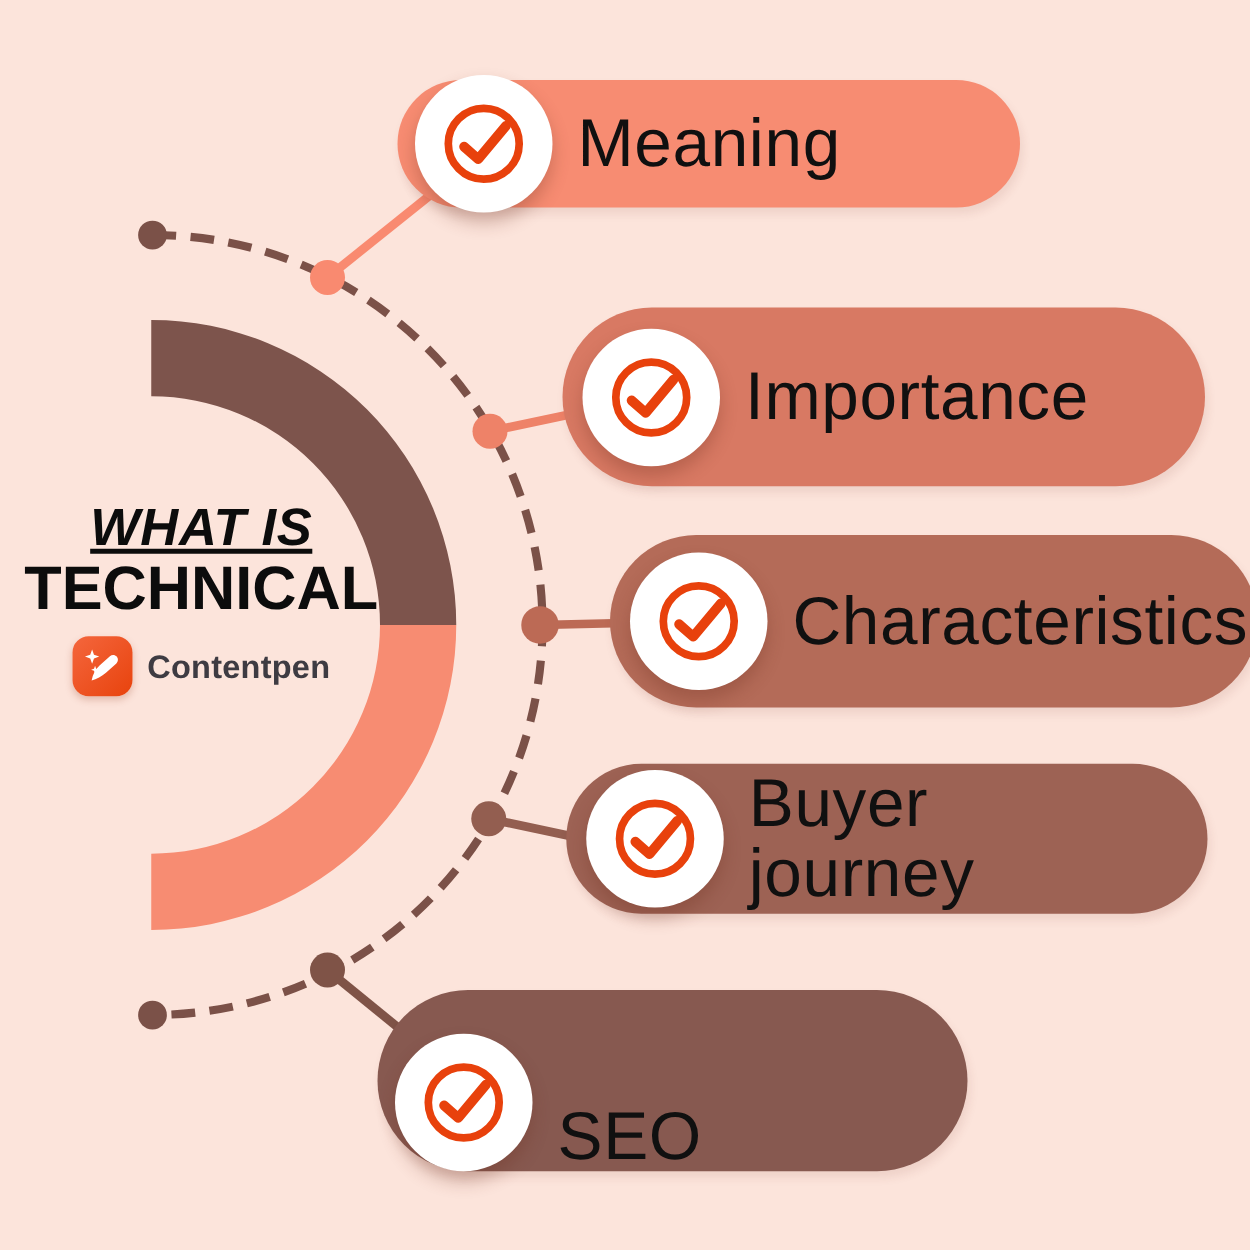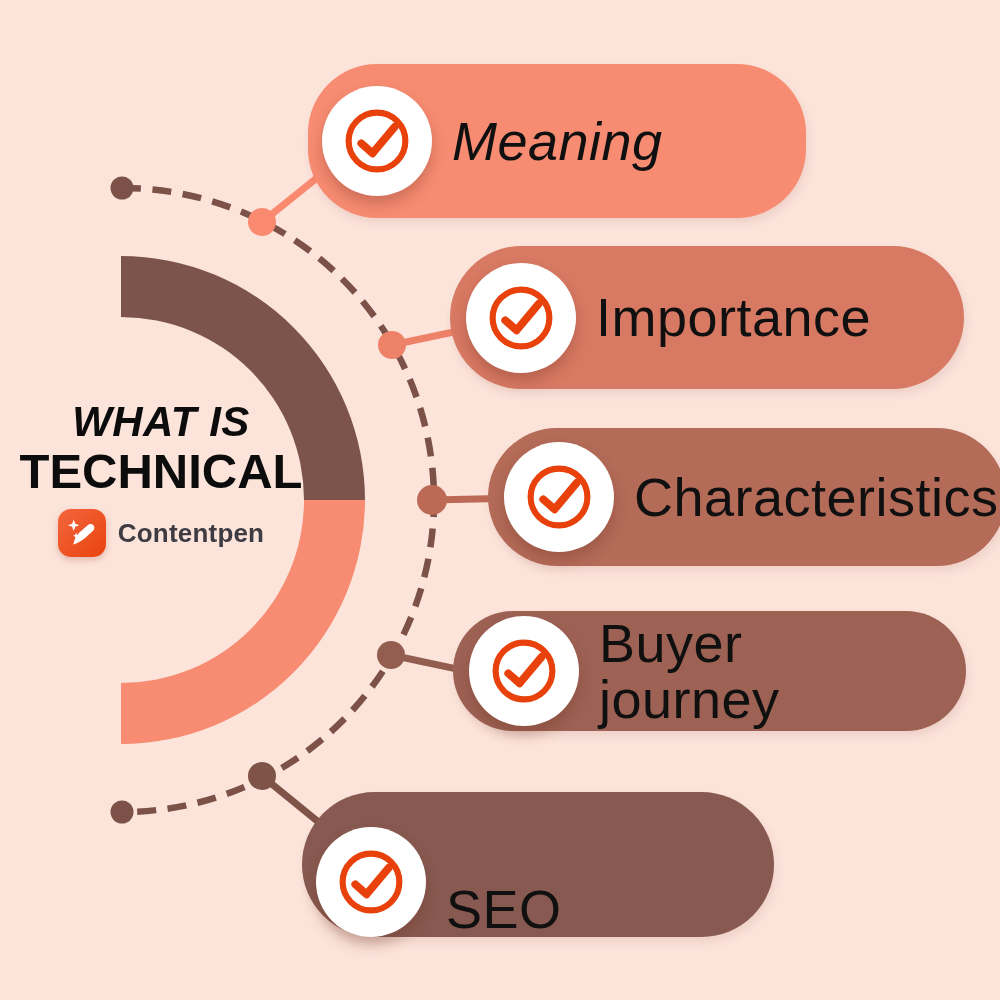--- a/index.html
+++ b/index.html
@@ -7,21 +7,21 @@
     position:relative; width:1000px; height:1000px; overflow:hidden;
     font-family:"Liberation Sans", sans-serif;
   }
   .decor { position:absolute; left:0; top:0; width:1000px; height:1000px; }
 
   
   .pill {
     position:absolute; display:flex; align-items:center;
     box-shadow:2px 5px 8px rgba(120,50,35,0.10);
   }
-  .pill-0 { left:308px; top:64px;  width:484px; height:154px; border-radius:69px;  padding-left:14px;font-style:italic; }
+  .pill-0 { left:318px; top:64px;  width:484px; height:102px; border-radius:69px;  padding-left:14px; }
   .pill-1 { left:450px; top:246px; width:498px; height:143px; border-radius:72px;  padding-left:16px;align-items:center; }
   .pill-2 { left:488px; top:428px; width:502px; height:138px; border-radius:69px;  padding-left:16px; }
   .pill-3 { left:453px; top:611px; width:497px; height:120px; border-radius:73px;  padding-left:16px; }
   .pill-4 { left:302px; top:792px; width:458px; height:145px; border-radius:73px;  padding-left:14px; }
 
   .badge {
     flex:0 0 auto; width:110px; height:110px; border-radius:50%;
     background:#ffffff; display:flex; align-items:center; justify-content:center;
     box-shadow:0 8px 14px rgba(110,45,30,0.30);
   }
@@ -30,21 +30,21 @@
   .pill-label {
     margin-left:20px; font-size:54px; font-weight:500; color:#101010;
     letter-spacing:0.5px; line-height:1.04;
   }
   .pill-3 .pill-label { max-width:230px; }
 
   
   .title-block {
     position:absolute; left:8px; top:399px; width:306px; text-align:center; color:#0C0C0C;
   }
-  .title-pre  { font-style:italic; font-weight:bold; font-size:42px; line-height:46px; letter-spacing:0.5px; }
+  .title-pre  { font-style:italic; font-weight:bold; font-size:42px; line-height:46px; letter-spacing:0.5px;text-decoration:underline; }
   .title-main { font-weight:bold; font-size:49px; line-height:48px; letter-spacing:0px; margin-top:2px; }
 
   .brand-row { margin-top:14px; display:flex; align-items:center; justify-content:center; }
   .brand-icon {
     width:48px; height:48px; border-radius:13px; flex:0 0 auto;
     display:flex; align-items:center; justify-content:center;
     box-shadow:0 3px 6px rgba(150,60,30,0.25);
   }
   .brand-icon svg { width:38px; height:38px; display:block; }
   .brand-name { margin-left:12px; font-size:26px; font-weight:bold; color:#3E3B42; letter-spacing:0.2px; }

